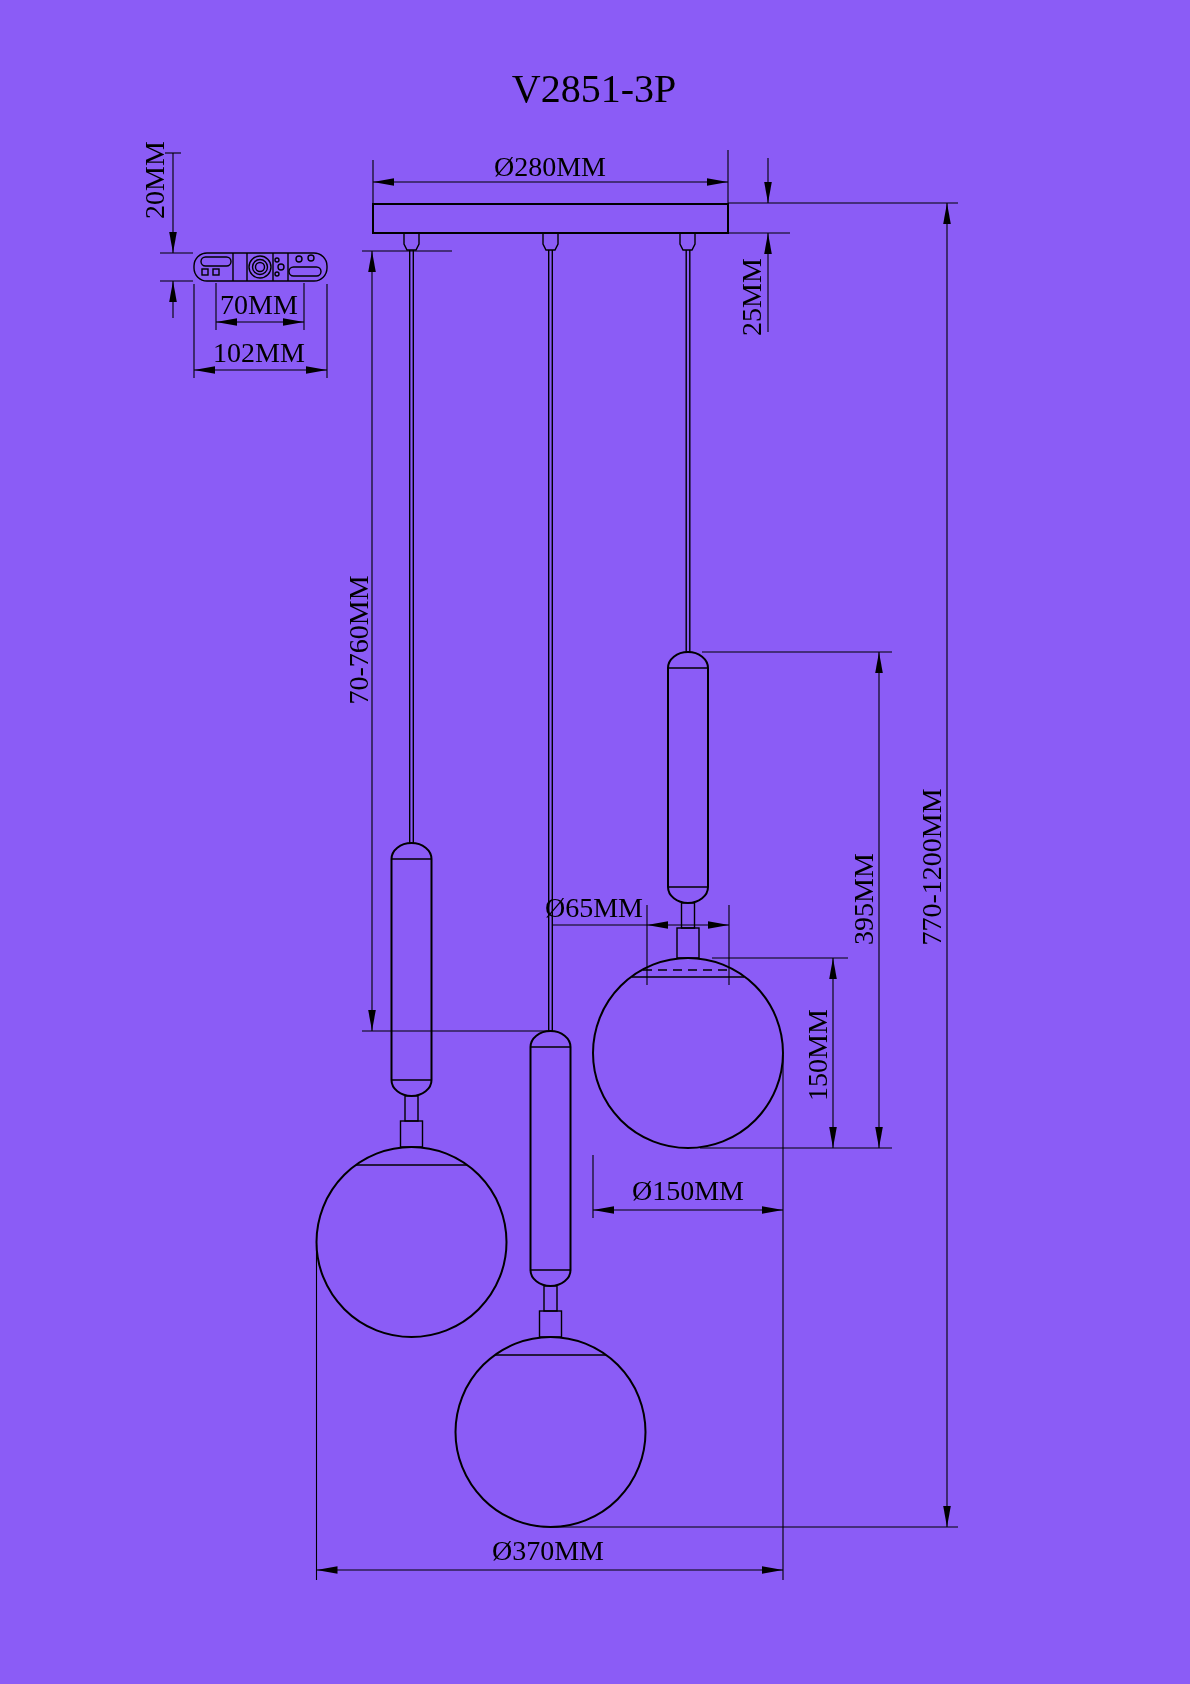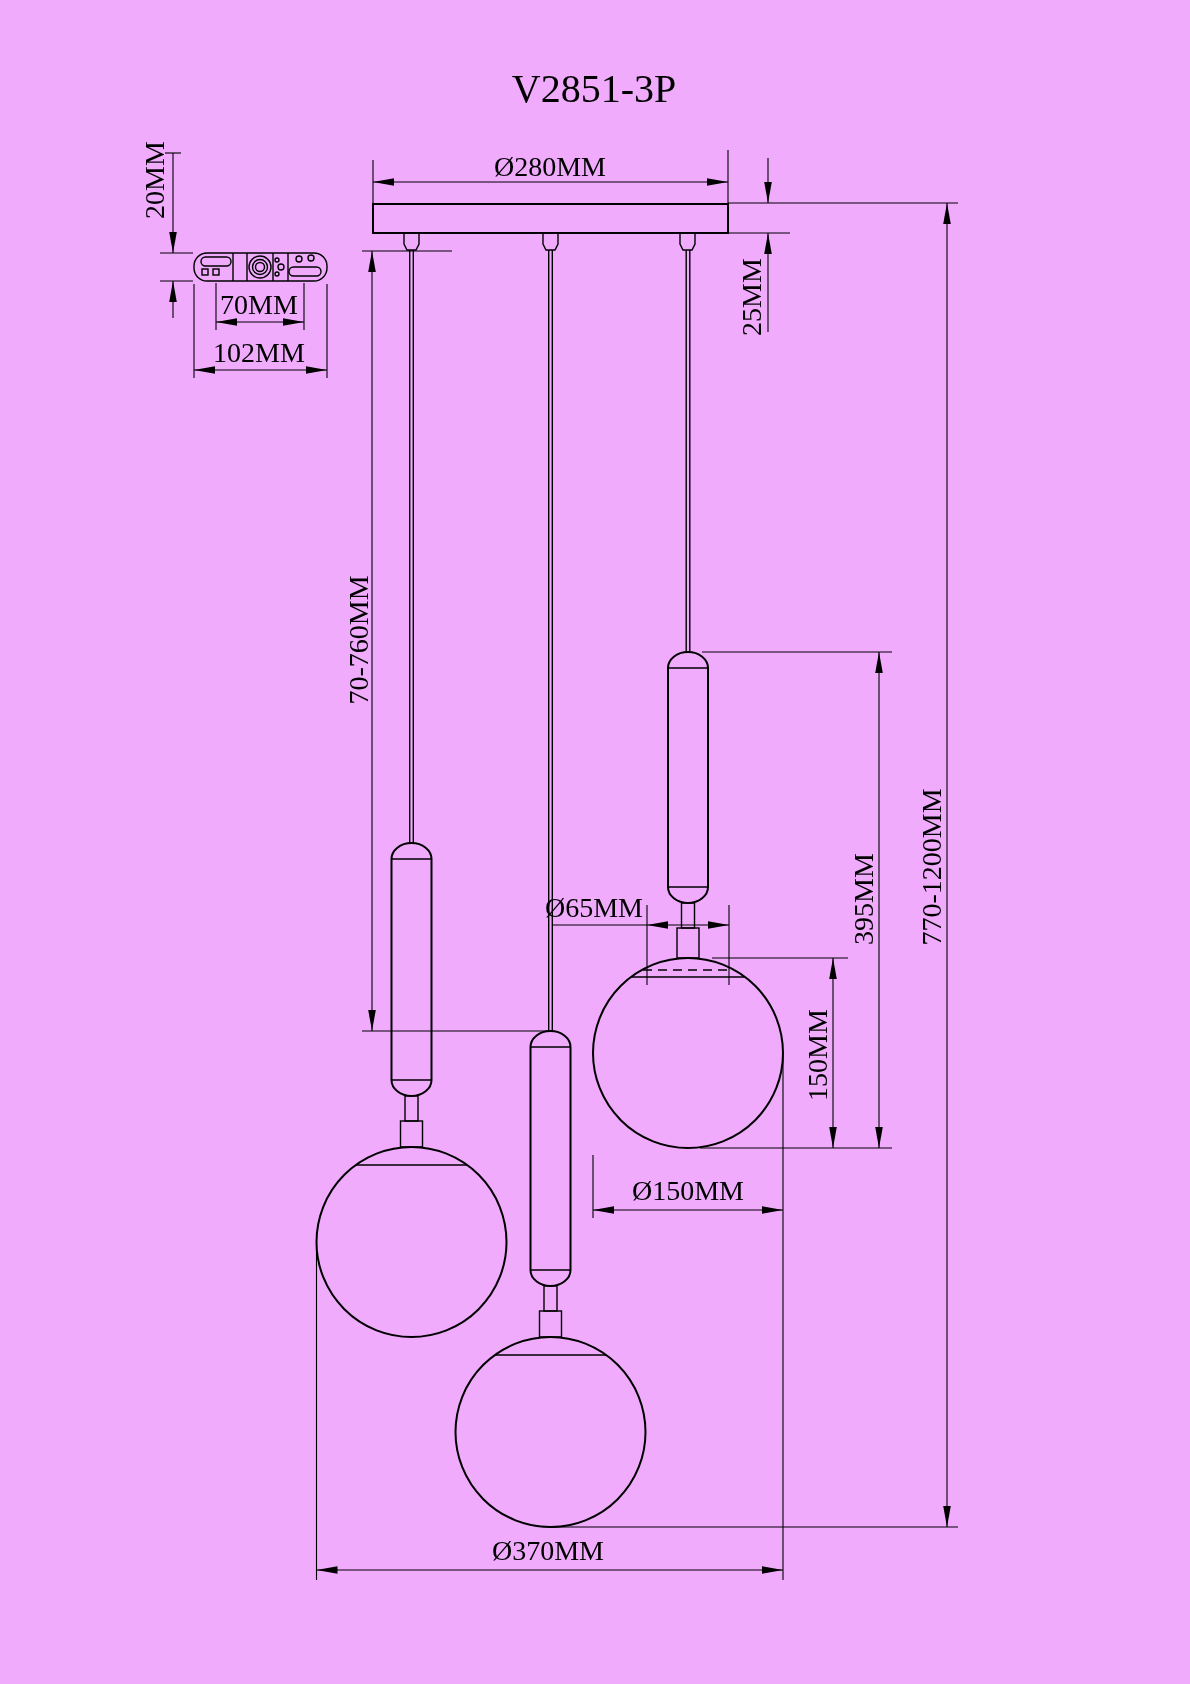--- a/index.html
+++ b/index.html
@@ -1,16 +1,16 @@
 <!DOCTYPE html>
 <html><head>
 <meta charset="utf-8">
 <style>
   html,body{margin:0;padding:0;background:#ffffff;}
-  .page{width:1190px;height:1684px;position:relative;background:#f0abfc;}
+  .page{width:1190px;height:1684px;position:relative;background:#8b5cf6;}
   svg{display:block;}
   .obj{stroke:#000;stroke-width:2;fill:none;stroke-linecap:butt;}
   .obj2{stroke:#000;stroke-width:1.4;fill:none;}
   .cord{stroke:#000;stroke-width:1.4;fill:none;}
   .dim{stroke:#000;stroke-width:1.1;fill:none;}
   .collar{stroke:#000;stroke-width:1.6;fill:none;}
   .dash{stroke:#000;stroke-width:1.4;fill:none;stroke-dasharray:9 6;}
   .dtxt{font-family:"Liberation Serif","DejaVu Serif",serif;font-size:28px;fill:#000;stroke:none;}
   .ttxt{font-family:"Liberation Serif","DejaVu Serif",serif;font-size:40px;fill:#000;stroke:none;}
 </style>

